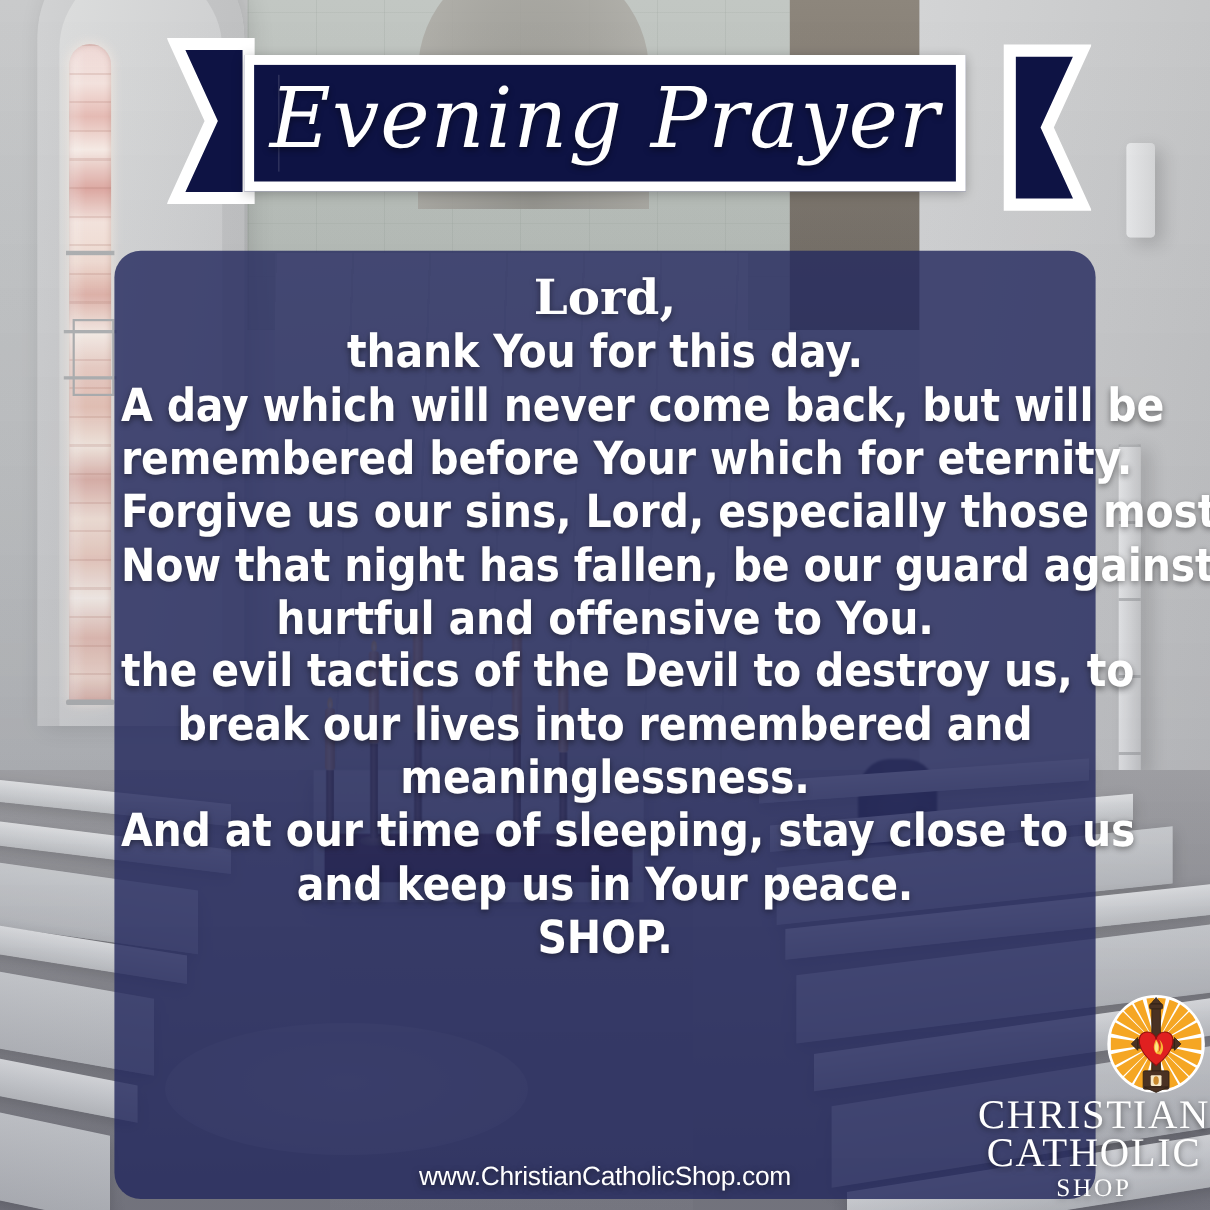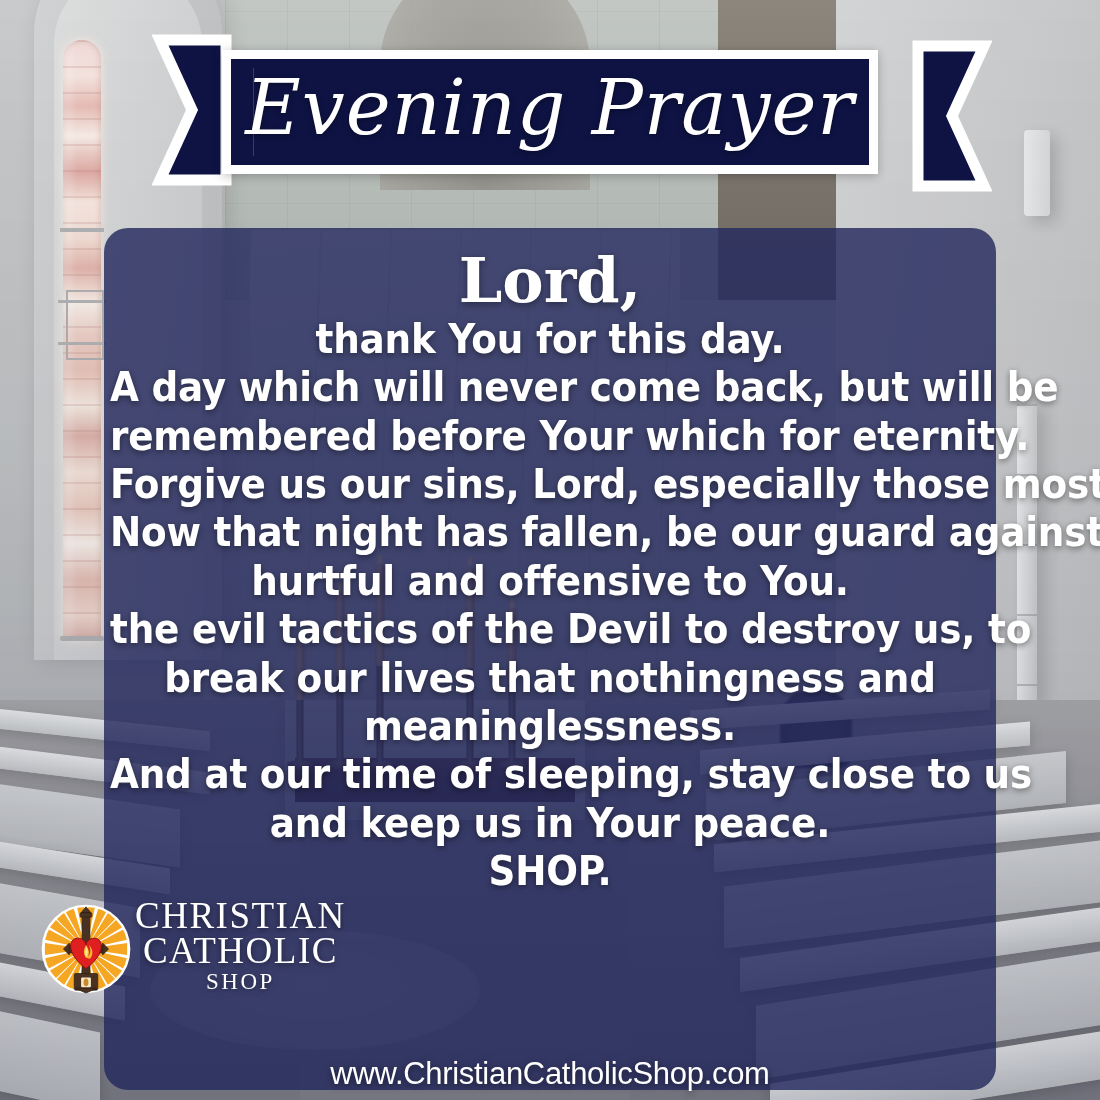--- a/index.html
+++ b/index.html
@@ -230,59 +230,59 @@
 
   
   .prayer {
     position:absolute; left:110px; top:242px; width:880px;
     text-align:center;
     color:#ffffff;
   }
   .prayer-salutation {
     font-family:"DejaVu Serif", serif;
     font-weight:700;
-    font-size:62px;
+    font-size:44px;
     line-height:1.05;
     margin: 6px 0 2px;
     text-shadow: 0 2px 7px rgba(0,0,0,.45);
   }
   .prayer-body {
     font-family:"DejaVu Sans Condensed","Liberation Sans Narrow","Liberation Sans", sans-serif;
     font-weight:700;
     font-size:41.5px;
     line-height:1.165;
     letter-spacing:-0.2px;
     text-shadow: 0 2px 6px rgba(0,0,0,.45);
   }
   .prayer-body .pl { display:block; white-space:nowrap; }
 
   
   .logo-wrap {
     position:absolute; left:0; right:0; top:900px;
-    display:flex; align-items:flex-start;margin-left:37px;
+    display:flex; flex-direction:column; align-items:flex-end;
   }
   .logo-mark { width:98px; height:98px; }
   .logo-word {
     margin-top:-2px;
     text-align:center;
     color:#ffffff;
     font-family:"Liberation Serif","DejaVu Serif", serif;
     text-shadow: 0 2px 6px rgba(0,0,0,.5);
   }
   .logo-l1 { font-size:37px; letter-spacing:1.5px; line-height:0.95; }
   .logo-l2 { font-size:37px; letter-spacing:1.5px; line-height:0.95; }
   .logo-l3 { font-size:23px; letter-spacing:2.5px; line-height:1.25; }
 
   .site-url {
     position:absolute; left:0; right:0; top:1056px;
     text-align:center;
     color:#ffffff;
     font-family:"Liberation Sans", sans-serif;
     font-weight:400;
-    font-size:31px;
+    font-size:24px;
     letter-spacing:-0.3px;
     text-shadow: 0 2px 7px rgba(0,0,0,.55);
   }
 </style>
 </head>
 <body>
 
 <div id="poster">
 
   <div class="bg">
@@ -389,21 +389,21 @@
   <div class="prayer">
     <div class="prayer-salutation">Lord,</div>
     <div class="prayer-body">
       <span class="pl">thank You for this day.</span>
       <span class="pl">A day which will never come back, but will be</span>
       <span class="pl">remembered before Your which for eternity.</span>
       <span class="pl">Forgive us our sins, Lord, especially those most</span>
       <span class="pl">Now that night has fallen, be our guard against</span>
       <span class="pl">hurtful and offensive to You.</span>
       <span class="pl">the evil tactics of the Devil to destroy us, to</span>
-      <span class="pl">break our lives that nothingness and</span>
+      <span class="pl">break our lives into remembered and</span>
       <span class="pl">meaninglessness.</span>
       <span class="pl">And at our time of sleeping, stay close to us</span>
       <span class="pl">and keep us in Your peace.</span>
       <span class="pl">SHOP.</span>
     </div>
   </div>
 
   <div class="logo-wrap">
 
     <svg class="logo-mark" viewBox="0 0 200 200" xmlns="http://www.w3.org/2000/svg">

